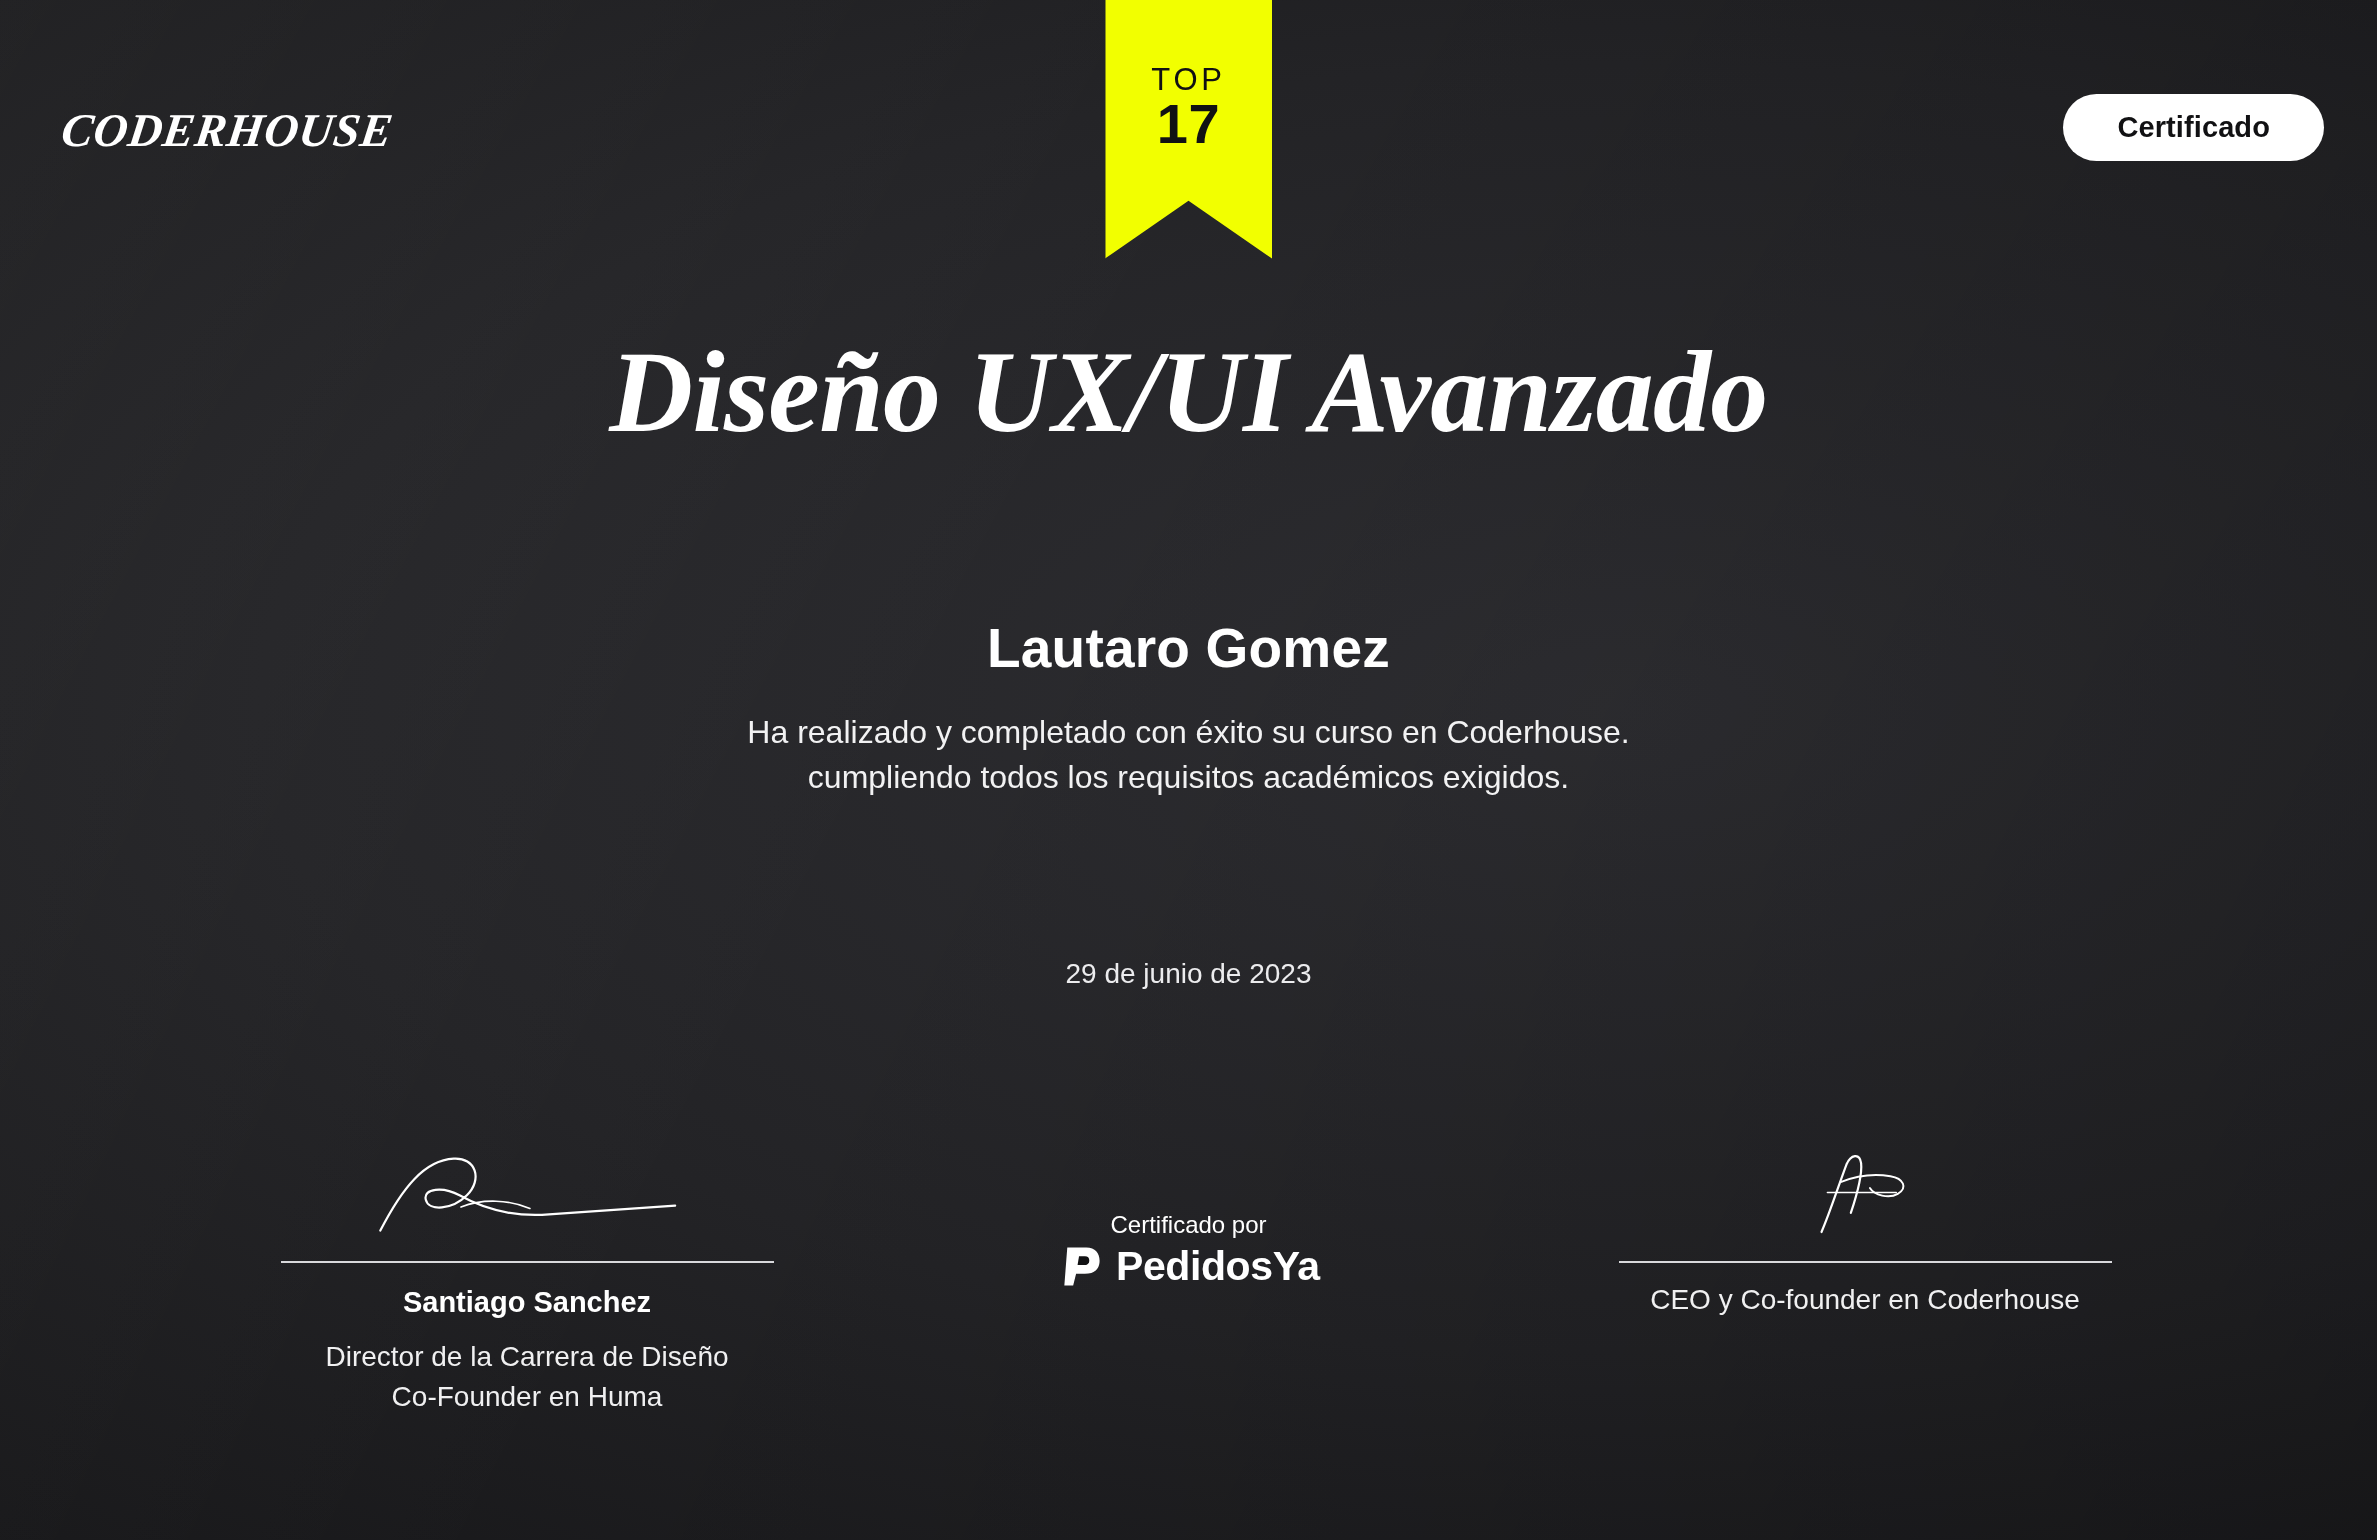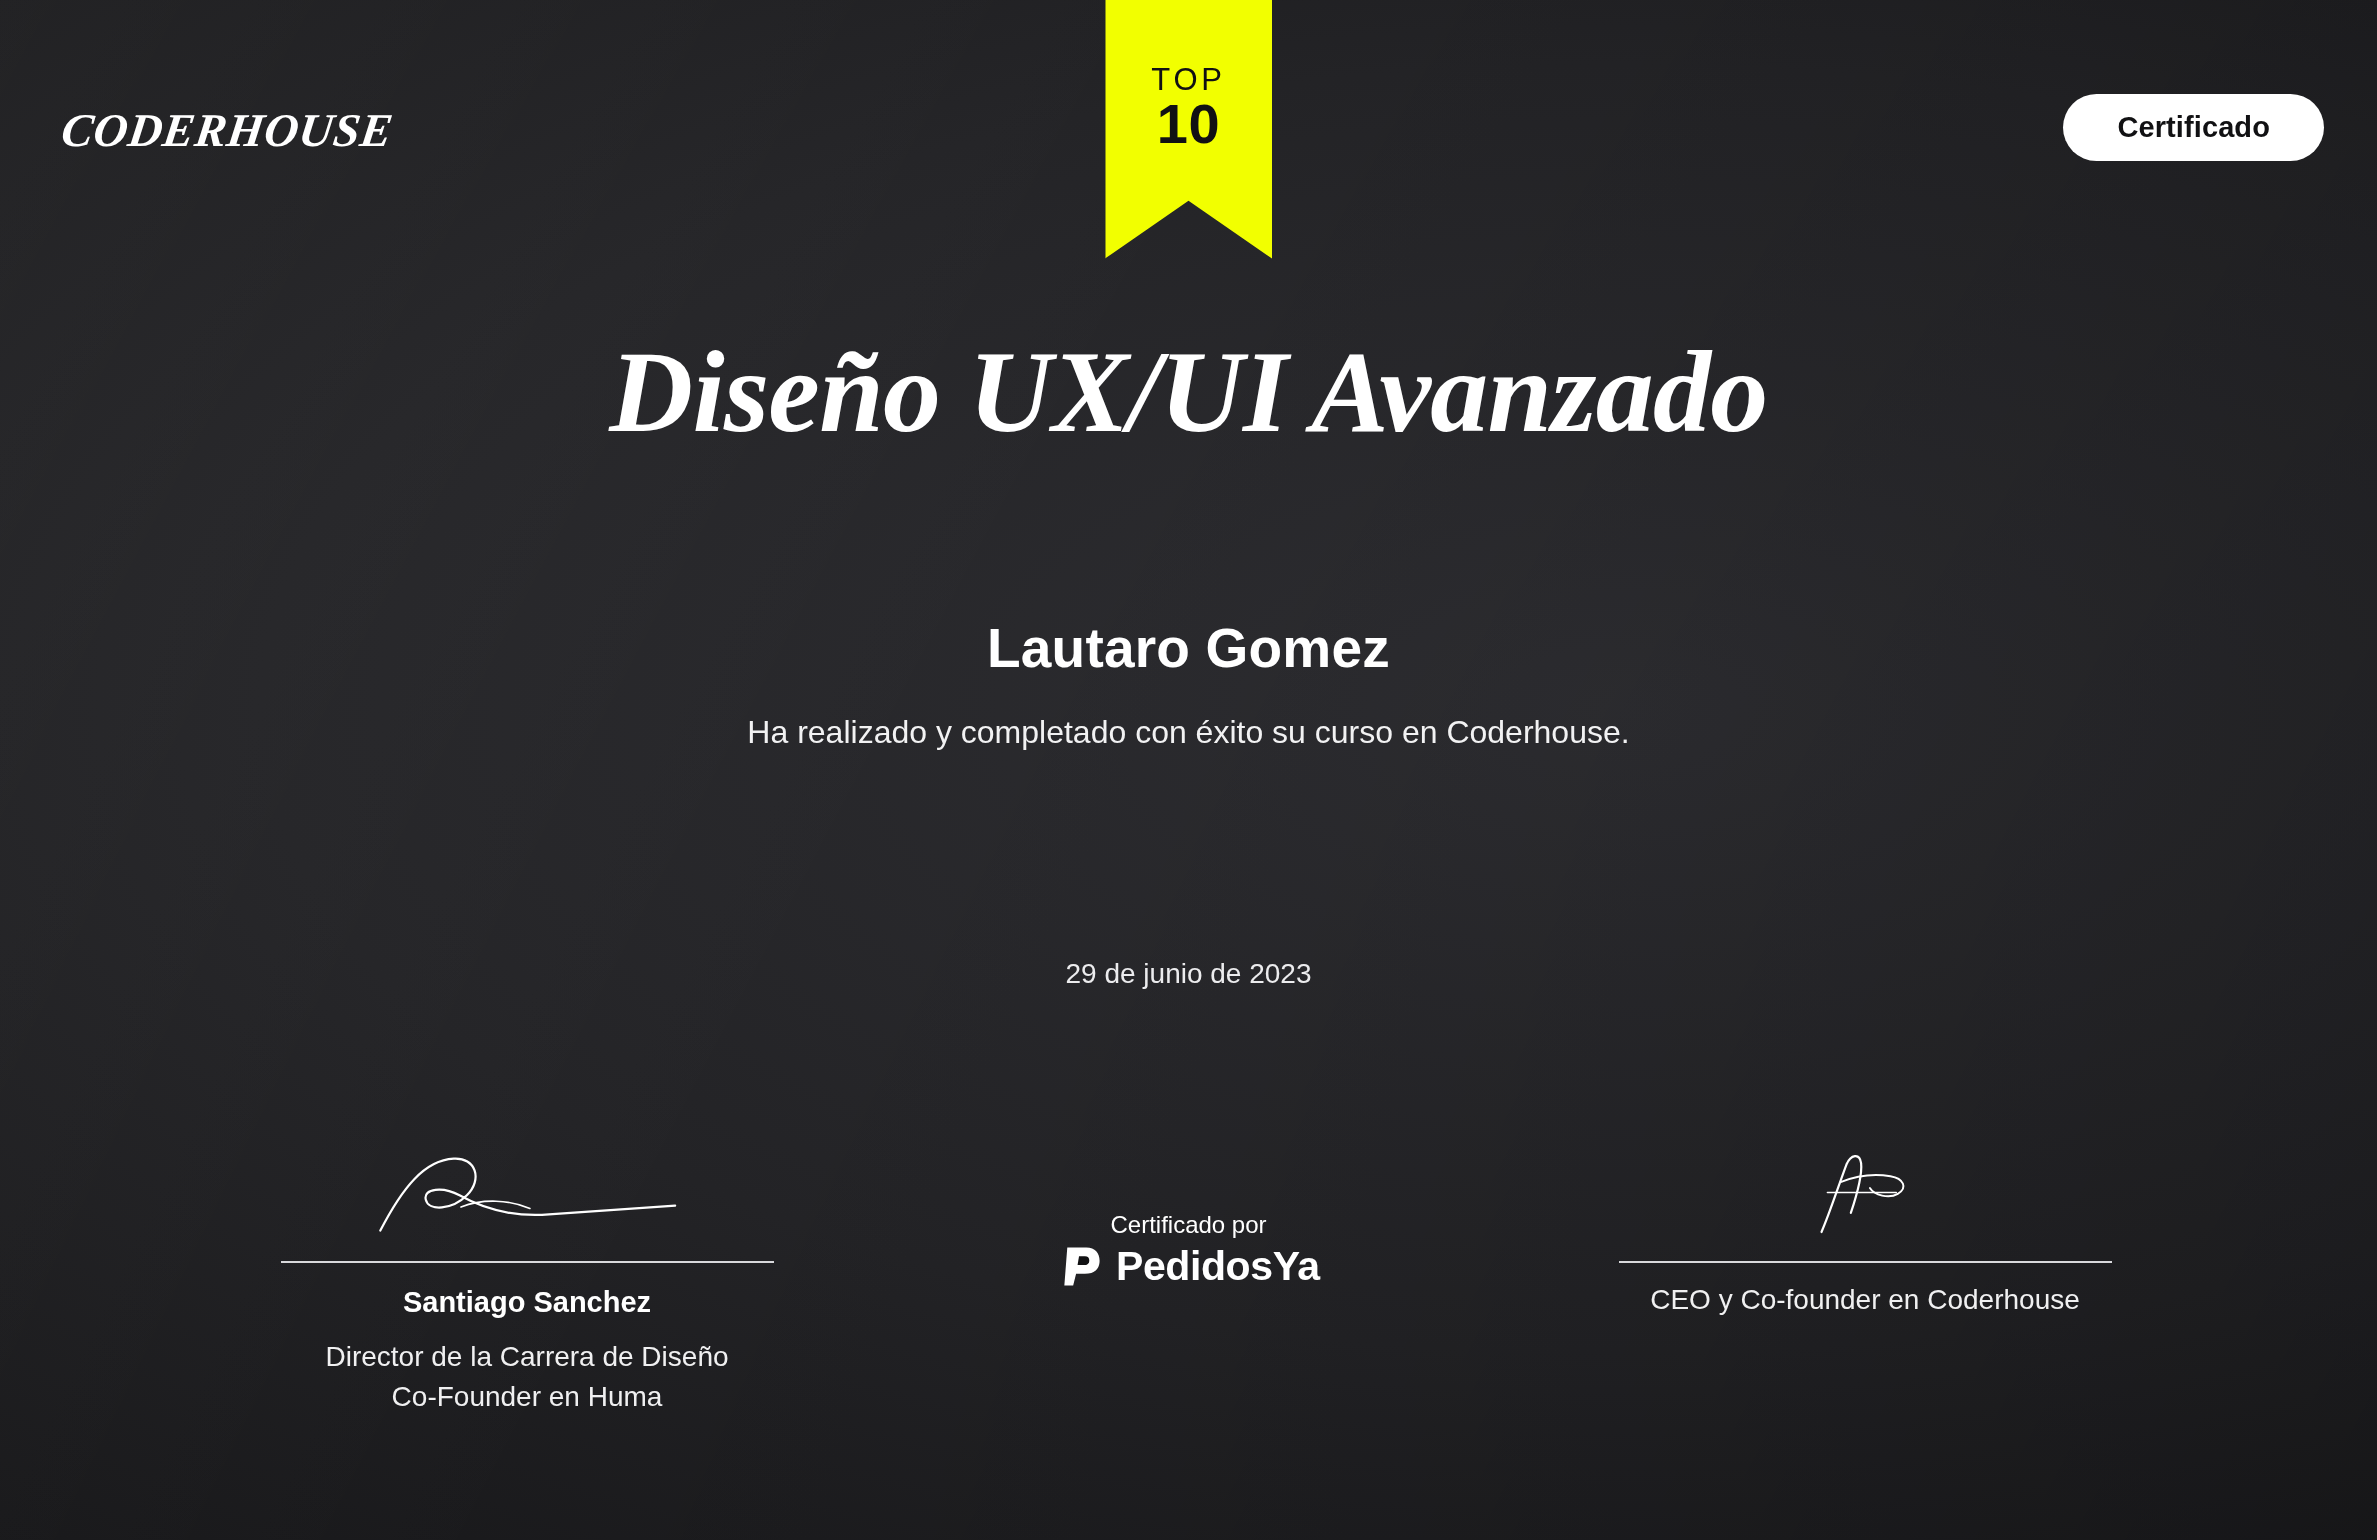--- a/index.html
+++ b/index.html
@@ -215,31 +215,32 @@
 </style>
 </head>
 <body>
 
 <div id="certificate">
 
   <div class="logo">CODERHOUSE</div>
 
   <div class="ribbon">
     <div class="ribbon-top">TOP</div>
-    <div class="ribbon-num">10</div>
+    <div class="ribbon-num">17</div>
   </div>
 
   <div class="badge">Certificado</div>
 
   <div class="course-title">Diseño UX/UI Avanzado</div>
 
   <div class="student-name">Lautaro Gomez</div>
 
   <div class="description">
     <div>Ha realizado y completado con éxito su curso en Coderhouse.</div>
+    <div>cumpliendo todos los requisitos académicos exigidos.</div>
   </div>
 
   <div class="issue-date">29 de junio de 2023</div>
 
   <div class="sig-block sig-left">
     <div class="sig-mark">
       <svg width="308" height="110" viewBox="0 0 420 150" fill="none" xmlns="http://www.w3.org/2000/svg" aria-hidden="true">
         <path d="M10 118 C 40 60, 70 22, 110 20 C 140 18, 150 48, 128 70 C 108 90, 76 92, 72 76 C 68 60, 96 58, 118 70 C 150 88, 190 100, 240 96 C 290 92, 350 88, 412 84" stroke="#ffffff" stroke-width="3" stroke-linecap="round" fill="none"></path>
         <path d="M120 86 C 150 74, 186 76, 214 88" stroke="#ffffff" stroke-width="2.2" stroke-linecap="round" fill="none"></path>
       </svg>

